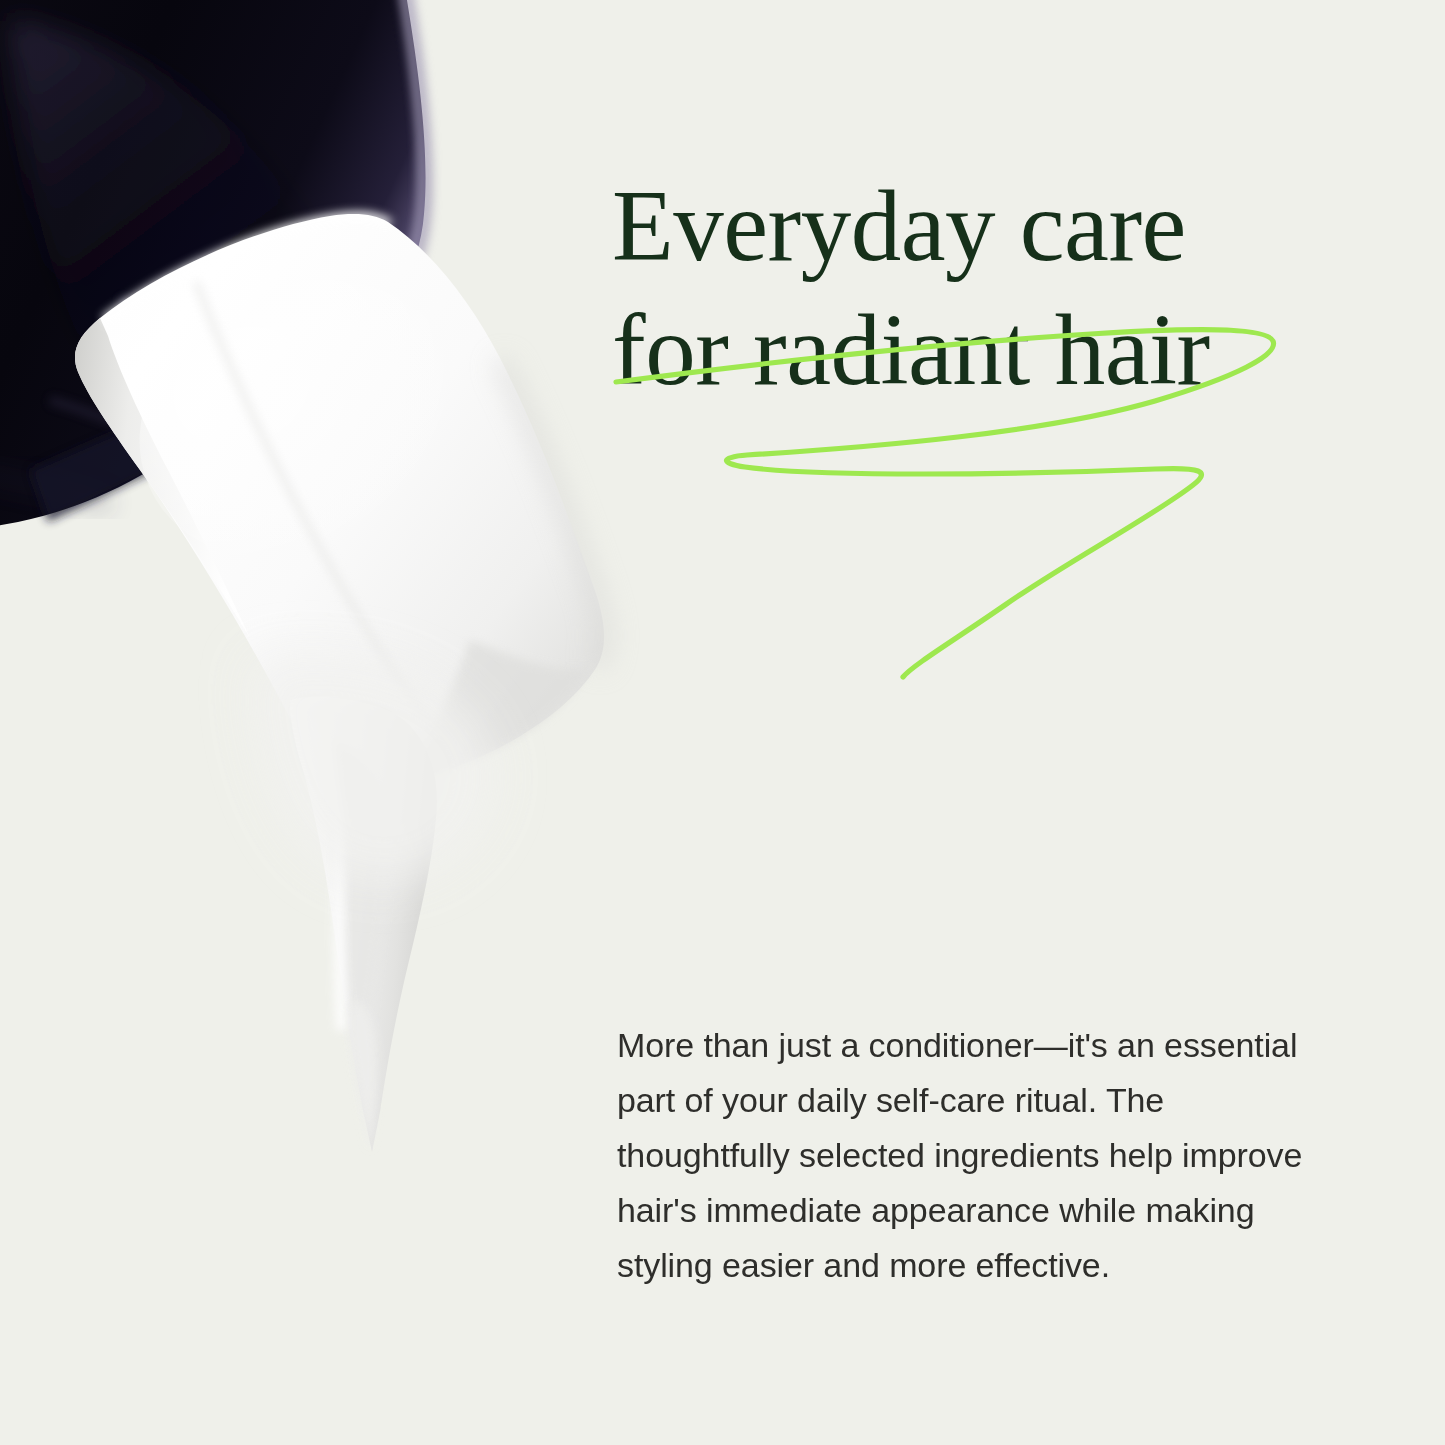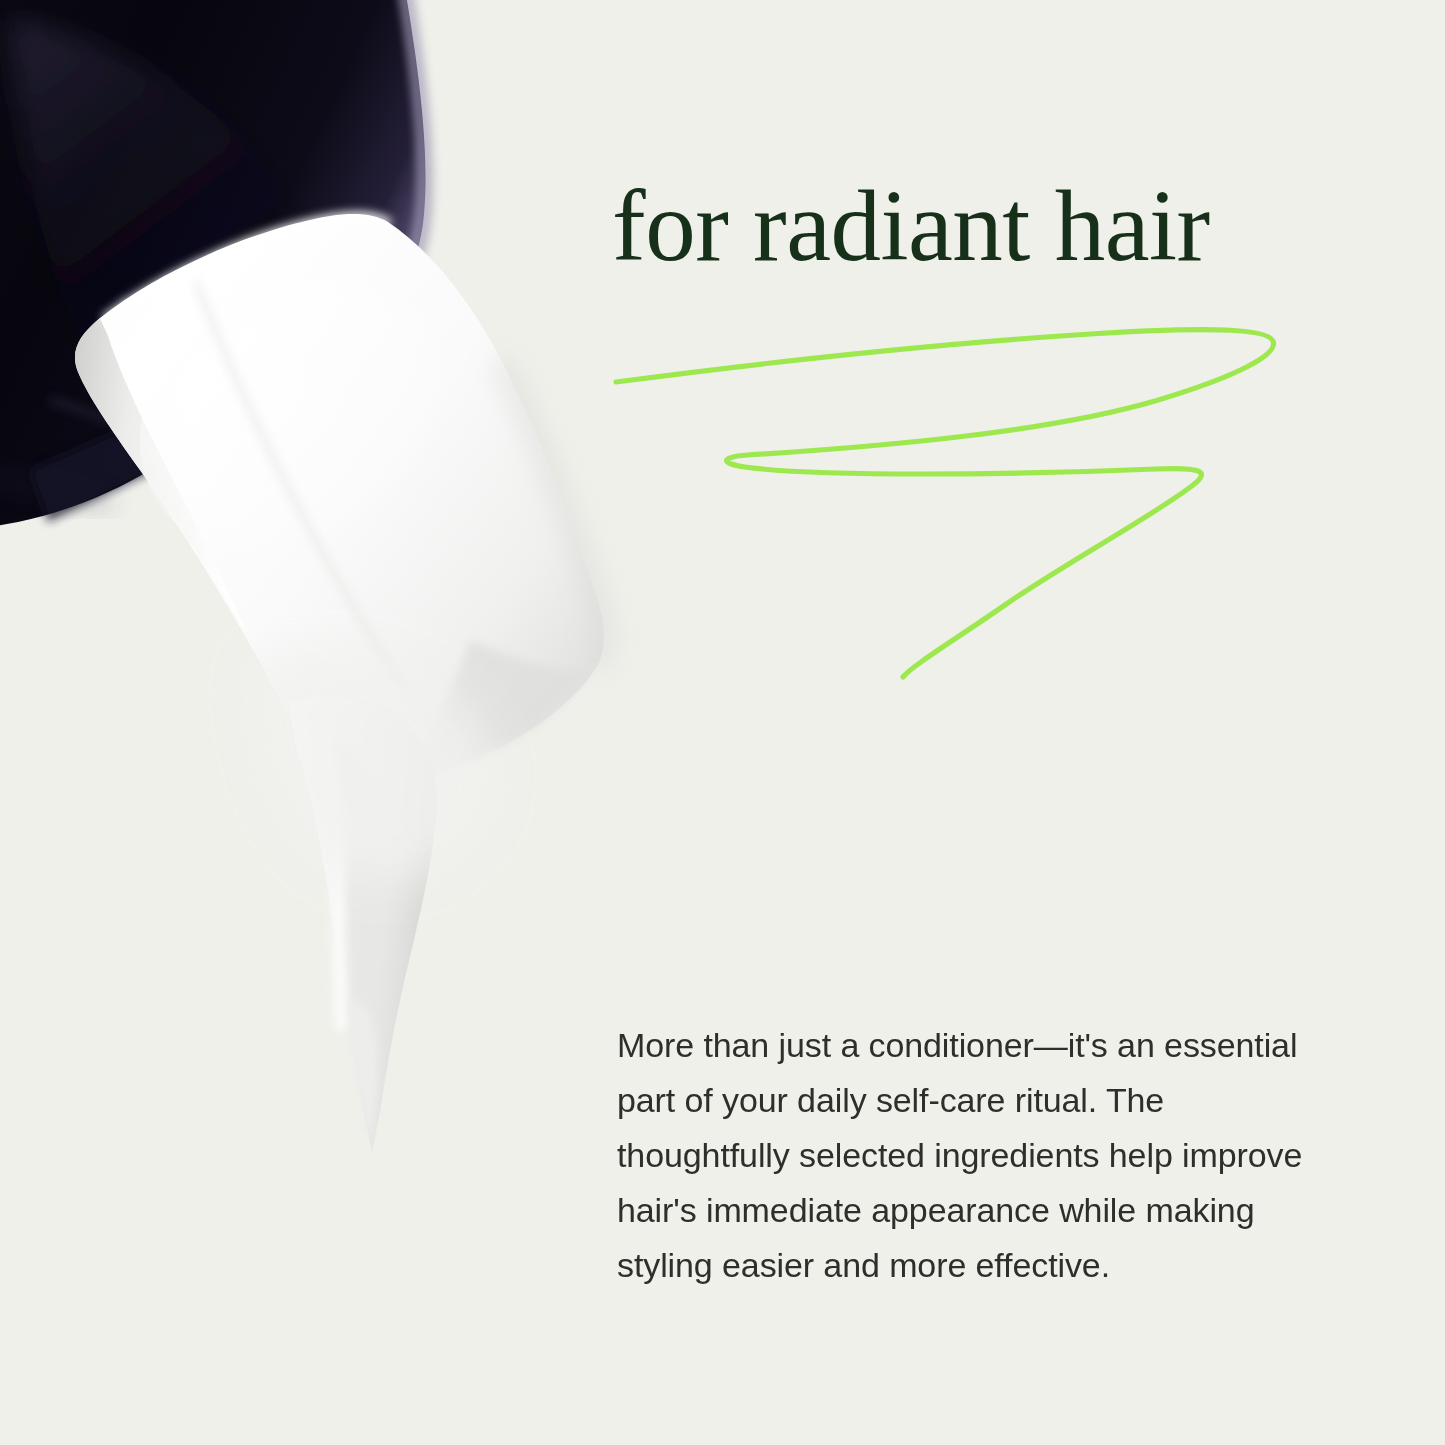--- a/index.html
+++ b/index.html
@@ -220,20 +220,21 @@
                  C 352,1056 344,1022 352,1000 Z" fill="#eeeeec" opacity="0.9" filter="url(#fSoft)"></path>
       </g>
 
       <g>
         <rect x="540" y="0" width="160" height="1250" fill="url(#gCreamFade)" opacity="0"></rect>
       </g>
     </svg>
   </div>
 
   <h1 class="headline">
+    <span class="hl-line">Everyday care</span>
     <span class="hl-line">for radiant hair</span>
   </h1>
 
   <svg class="squiggle" viewBox="0 0 740 370" xmlns="http://www.w3.org/2000/svg">
     <path d="M 21,57
              C 120,44 300,22 480,10
              C 600,2 672,2 678,16
              C 684,30 640,52 560,76
              C 450,108 280,122 152,130
              C 126,132 124,138 150,142

